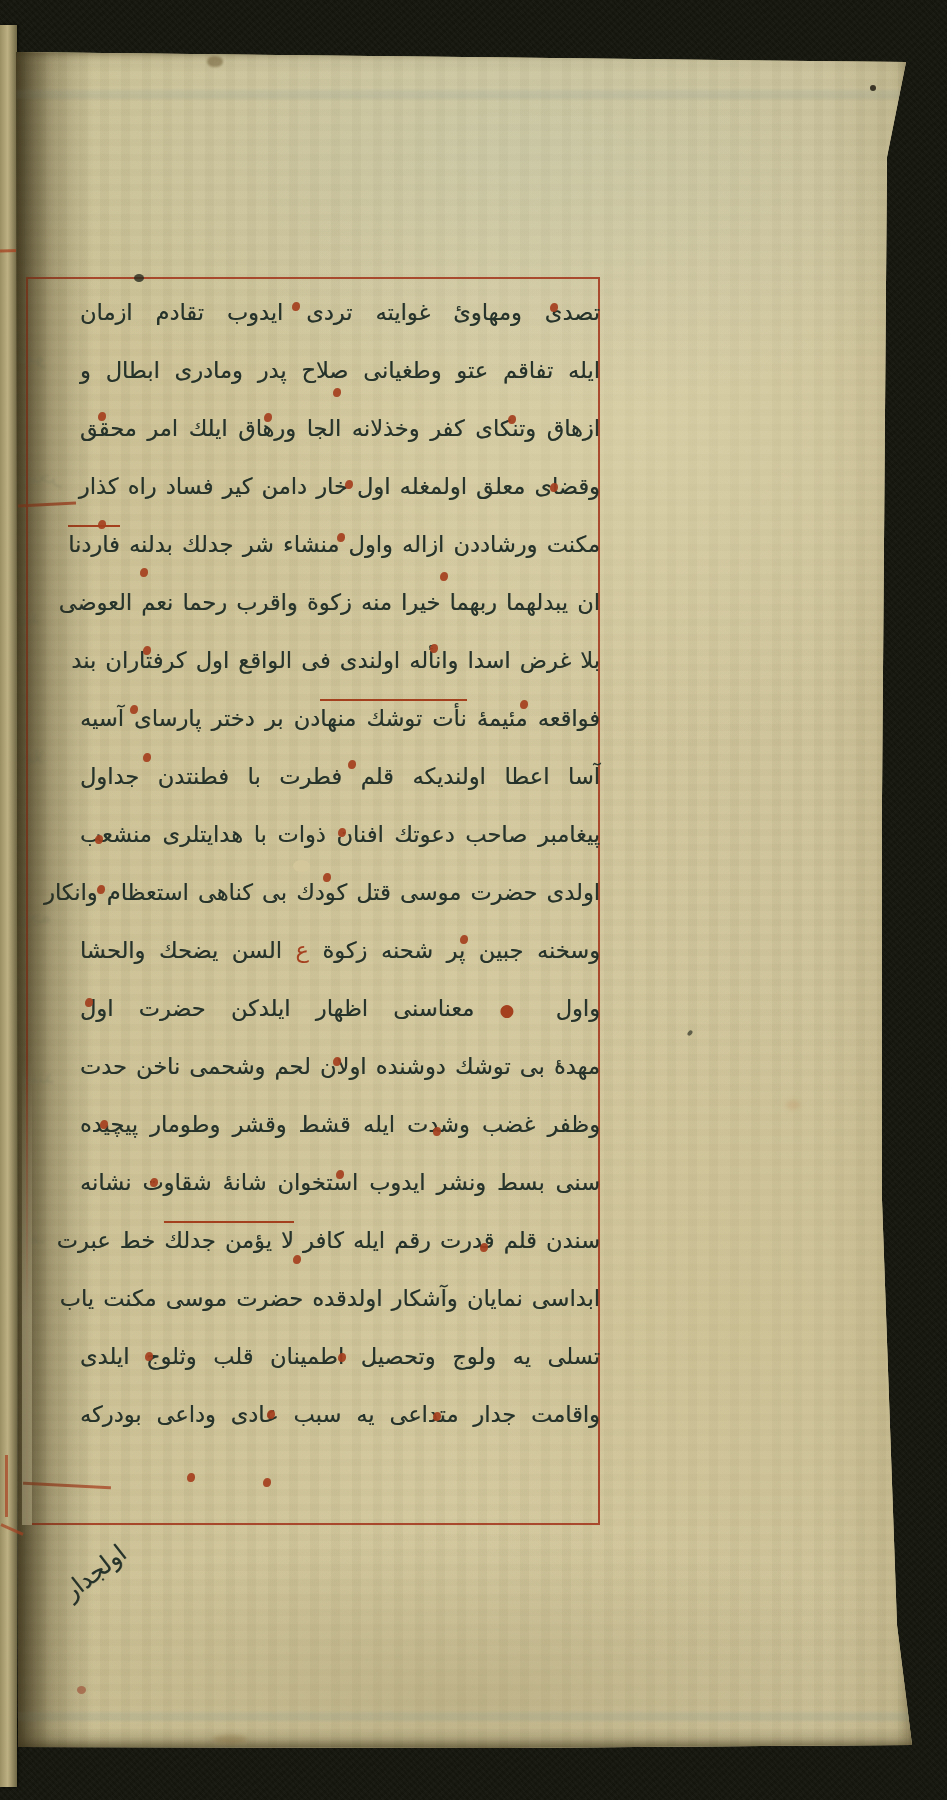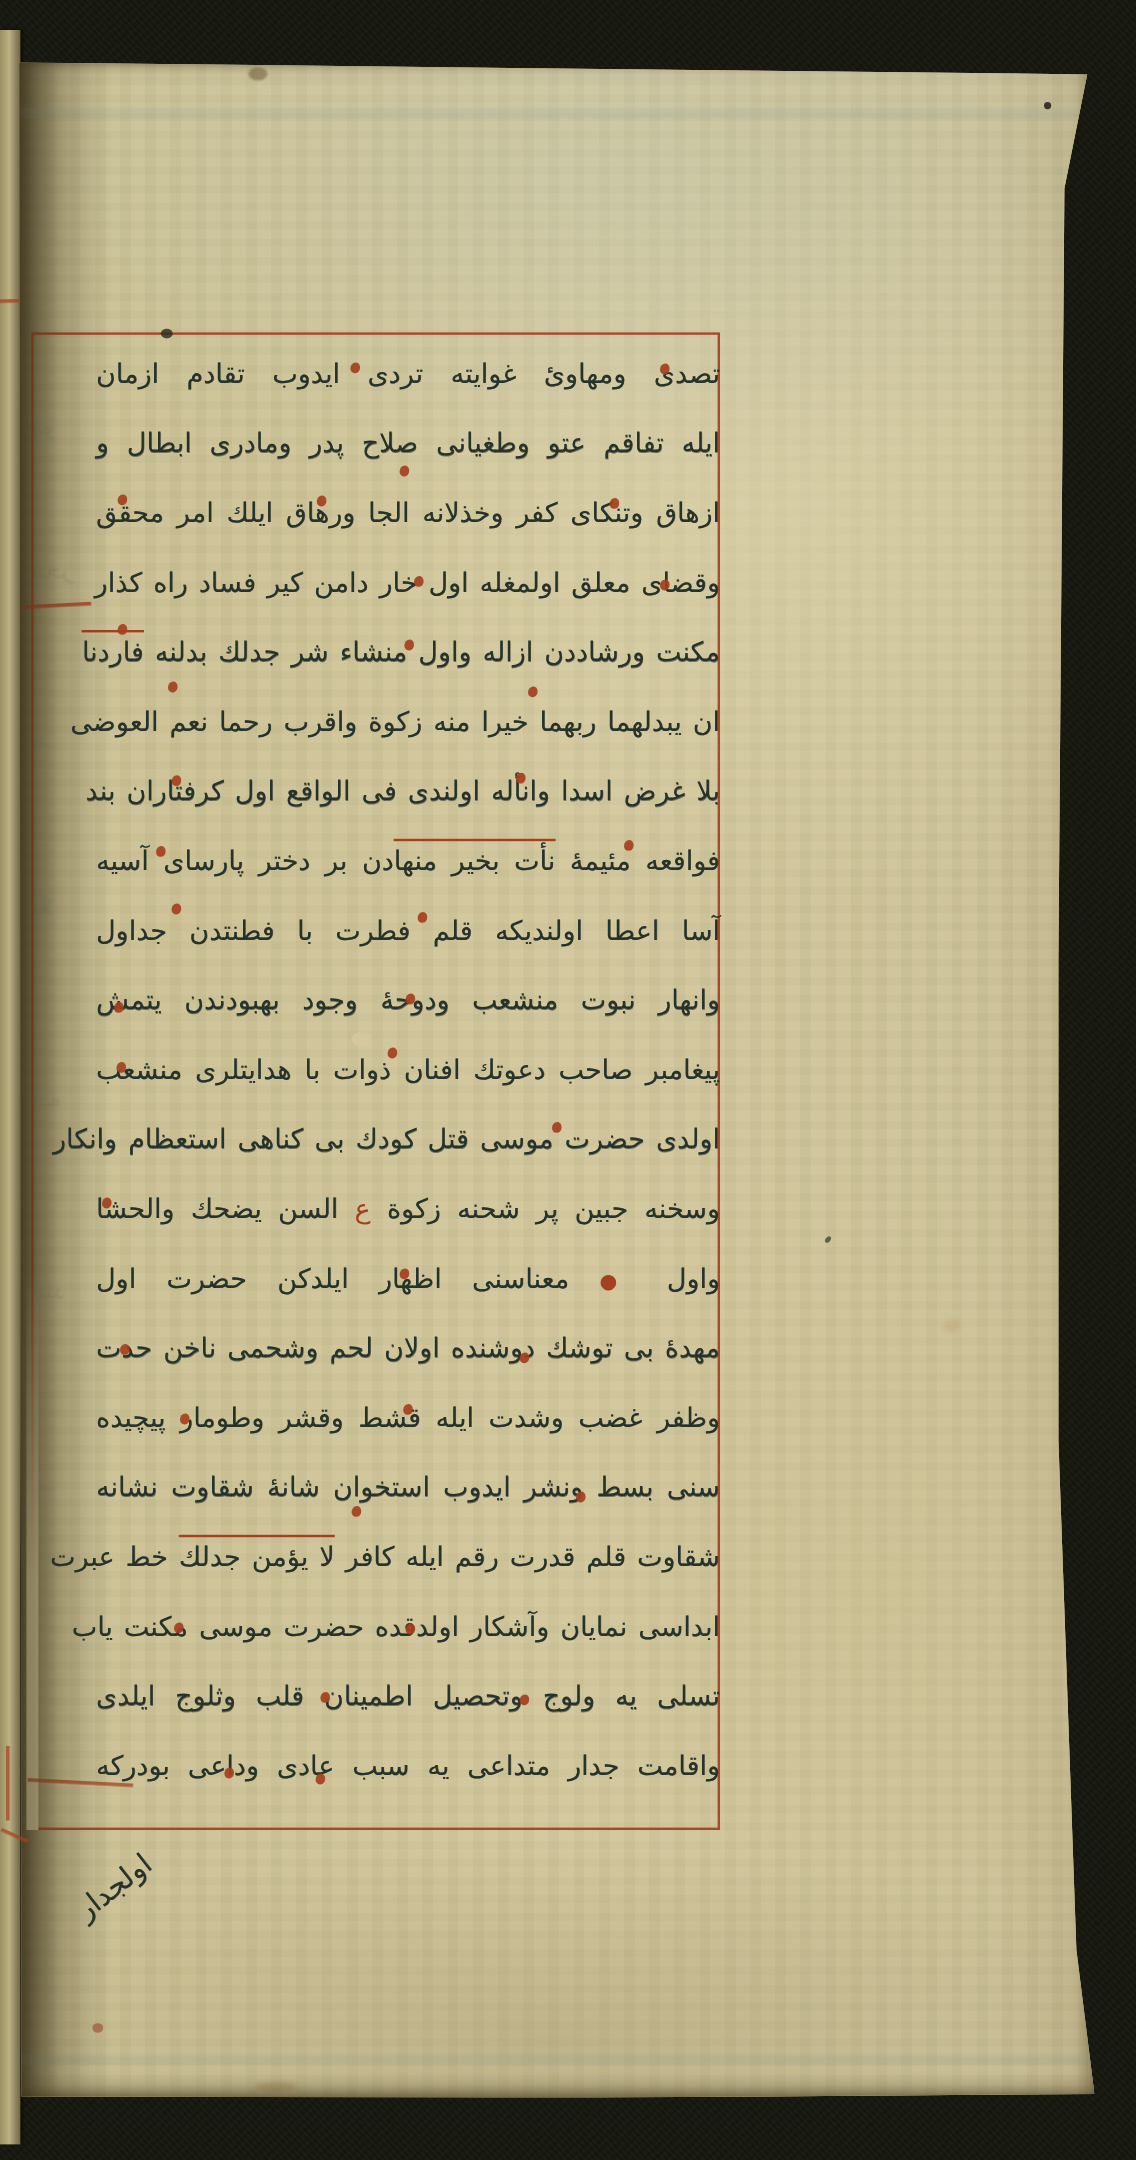--- a/index.html
+++ b/index.html
@@ -147,31 +147,30 @@
     <div class="frame-left-fade"></div>
 
     <div class="textblock" id="textblock">
         <div class="line"><span class="p">تصدى ومهاوئ غوايته تردى ايدوب تقادم ازمان</span></div>
         <div class="line"><span class="p">ايله تفاقم عتو وطغيانى صلاح پدر ومادرى ابطال و</span></div>
         <div class="line"><span class="p">ازهاق وتنكاى كفر وخذلانه الجا ورهاق ايلك امر محقق</span></div>
         <div class="line"><span class="p">وقضاى معلق اولمغله اول خار دامن كير فساد راه كذار</span></div>
         <div class="line"><span class="p">مكنت ورشاددن ازاله واول منشاء شر جدلك بدلنه </span><span class="q">فاردنا</span></div>
         <div class="line"><span class="p">ان يبدلهما ربهما خيرا منه زكوة واقرب رحما نعم العوضى</span></div>
         <div class="line"><span class="p">بلا غرض اسدا وانأله اولندى فى الواقع اول كرفتاران بند</span></div>
-        <div class="line"><span class="p">فواقعه مئيمهٔ </span><span class="q">نأت بخير منها</span><span class="p">دن بر دختر پارساى آسيه</span></div>
+        <div class="line"><span class="p">فواقعه مئيمهٔ </span><span class="q">نأت توشك منها</span><span class="p">دن بر دختر پارساى آسيه</span></div>
         <div class="line"><span class="p">آسا اعطا اولنديكه قلم فطرت با فطنتدن جداول</span></div>
-        <div class="line"><span class="p">وانهار نبوت منشعب ودوحهٔ وجود بهبودندن يتمش</span></div>
         <div class="line"><span class="p">پيغامبر صاحب دعوتك افنان ذوات با هدايتلرى منشعب</span></div>
         <div class="line"><span class="p">اولدى حضرت موسى قتل كودك بى كناهى استعظام وانكار</span></div>
         <div class="line"><span class="p">وسخنه جبين پر شحنه زكوة </span><span class="r">ع</span><span class="p"> السن يضحك والحشا</span></div>
         <div class="line"><span class="p">واول </span><span class="r-dot">●</span><span class="p"> معناسنى اظهار ايلدكن حضرت اول</span></div>
         <div class="line"><span class="p">مهدهٔ بى توشك دوشنده اولان لحم وشحمى ناخن حدت</span></div>
         <div class="line"><span class="p">وظفر غضب وشدت ايله قشط وقشر وطومار پيچيده</span></div>
         <div class="line"><span class="p">سنى بسط ونشر ايدوب استخوان شانهٔ شقاوت نشانه</span></div>
-        <div class="line"><span class="p">شقاوت قلم قدرت رقم ايله كافر </span><span class="q">لا يؤمن جدلك</span><span class="p"> خط عبرت</span></div>
+        <div class="line"><span class="p">سندن قلم قدرت رقم ايله كافر </span><span class="q">لا يؤمن جدلك</span><span class="p"> خط عبرت</span></div>
         <div class="line"><span class="p">ابداسى نمايان وآشكار اولدقده حضرت موسى مكنت ياب</span></div>
         <div class="line"><span class="p">تسلى يه ولوج وتحصيل اطمينان قلب وثلوج ايلدى</span></div>
         <div class="line"><span class="p">واقامت جدار متداعى يه سبب عادى وداعى بودركه</span></div>
       </div>
 
     <div id="marks">
       <div class="gutter-red-mark"></div>
       <div class="gutter-red-seg2"></div>
     <div class="rdot" style="left: 534px; top: 258px;"></div>
         <div class="rdot" style="left: 276px; top: 257px;"></div>

